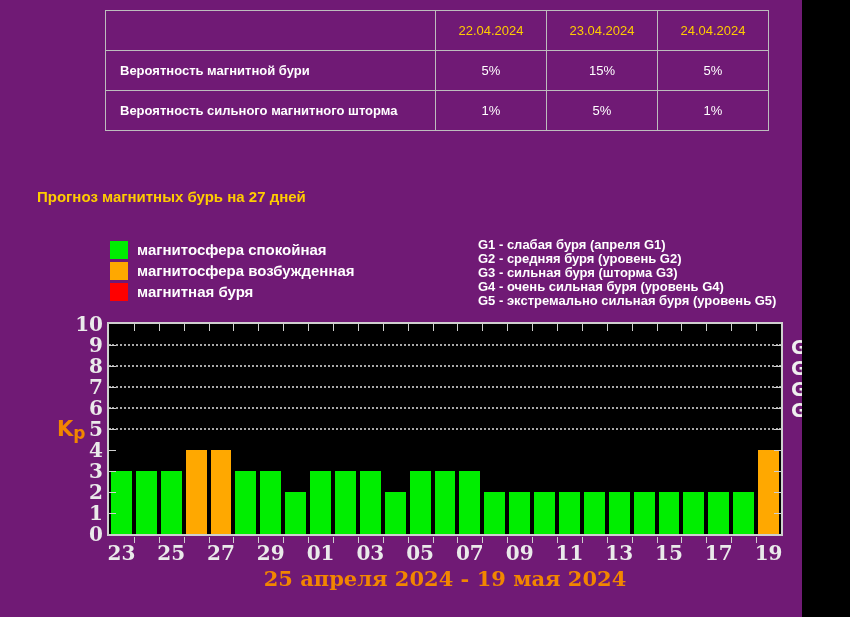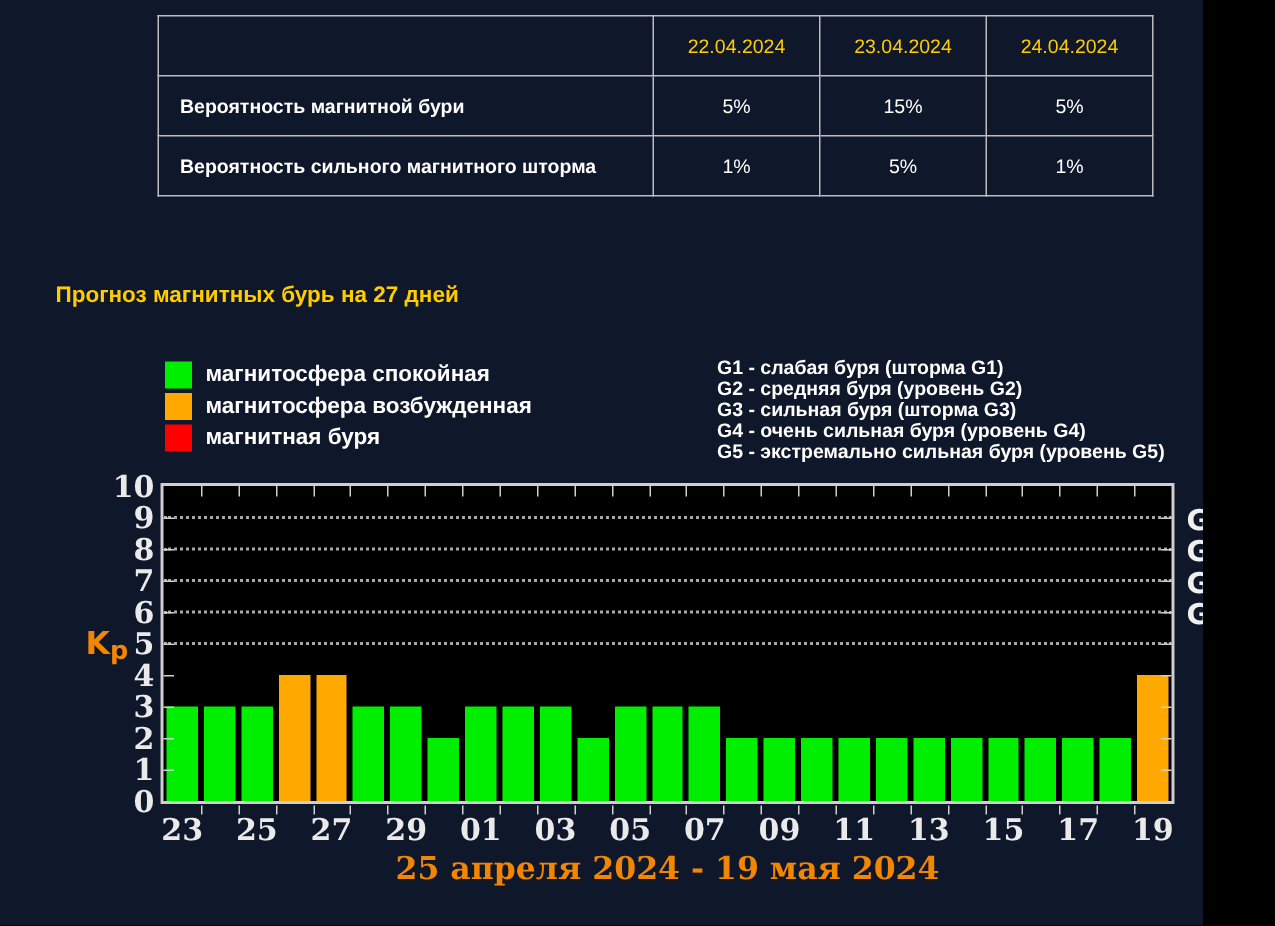--- a/index.html
+++ b/index.html
@@ -1,16 +1,16 @@
 <!DOCTYPE html>
 <html><head>
 <meta charset="utf-8">
 <style>
   html,body{margin:0;padding:0;background:#000;}
-  .page{position:relative;width:802px;height:617px;background:#0f172a;overflow:hidden;
+  .page{position:relative;width:802px;height:617px;background:#701a75;overflow:hidden;
         font-family:"Liberation Sans",sans-serif;}
 
   
   .prob-table{position:absolute;left:105px;top:10px;width:663px;border-collapse:collapse;table-layout:fixed;}
   .prob-table td,.prob-table th{border:1px solid #bdbdbd;height:37px;text-align:center;
         font-size:13px;color:#fff;font-weight:normal;overflow:hidden;}
   .prob-table .lbl{text-align:left;padding-left:14px;font-weight:bold;}
   .prob-table th.date{color:#ffcc00;}
 
   
@@ -98,21 +98,21 @@
       <span class="sw" style="background: rgb(255, 168, 0);"></span>
       <span class="legend-label">магнитосфера возбужденная</span>
     </div>
     <div class="legend-row">
       <span class="sw" style="background: rgb(255, 0, 0);"></span>
       <span class="legend-label">магнитная буря</span>
     </div>
   </div>
 
   <div class="glevels">
-    <div>G1 - слабая буря (шторма G1)</div>
+    <div>G1 - слабая буря (апреля G1)</div>
     <div>G2 - средняя буря (уровень G2)</div>
     <div>G3 - сильная буря (шторма G3)</div>
     <div>G4 - очень сильная буря (уровень G4)</div>
     <div>G5 - экстремально сильная буря (уровень G5)</div>
   </div>
 
   <div class="kp-label" id="kp-label"><span>K</span><span class="kp-sub">p</span></div>
   <div class="ylabels" id="ylabels">
       <div class="ylab" style="top: 201px;">0</div>
       <div class="ylab" style="top: 180px;">1</div>

